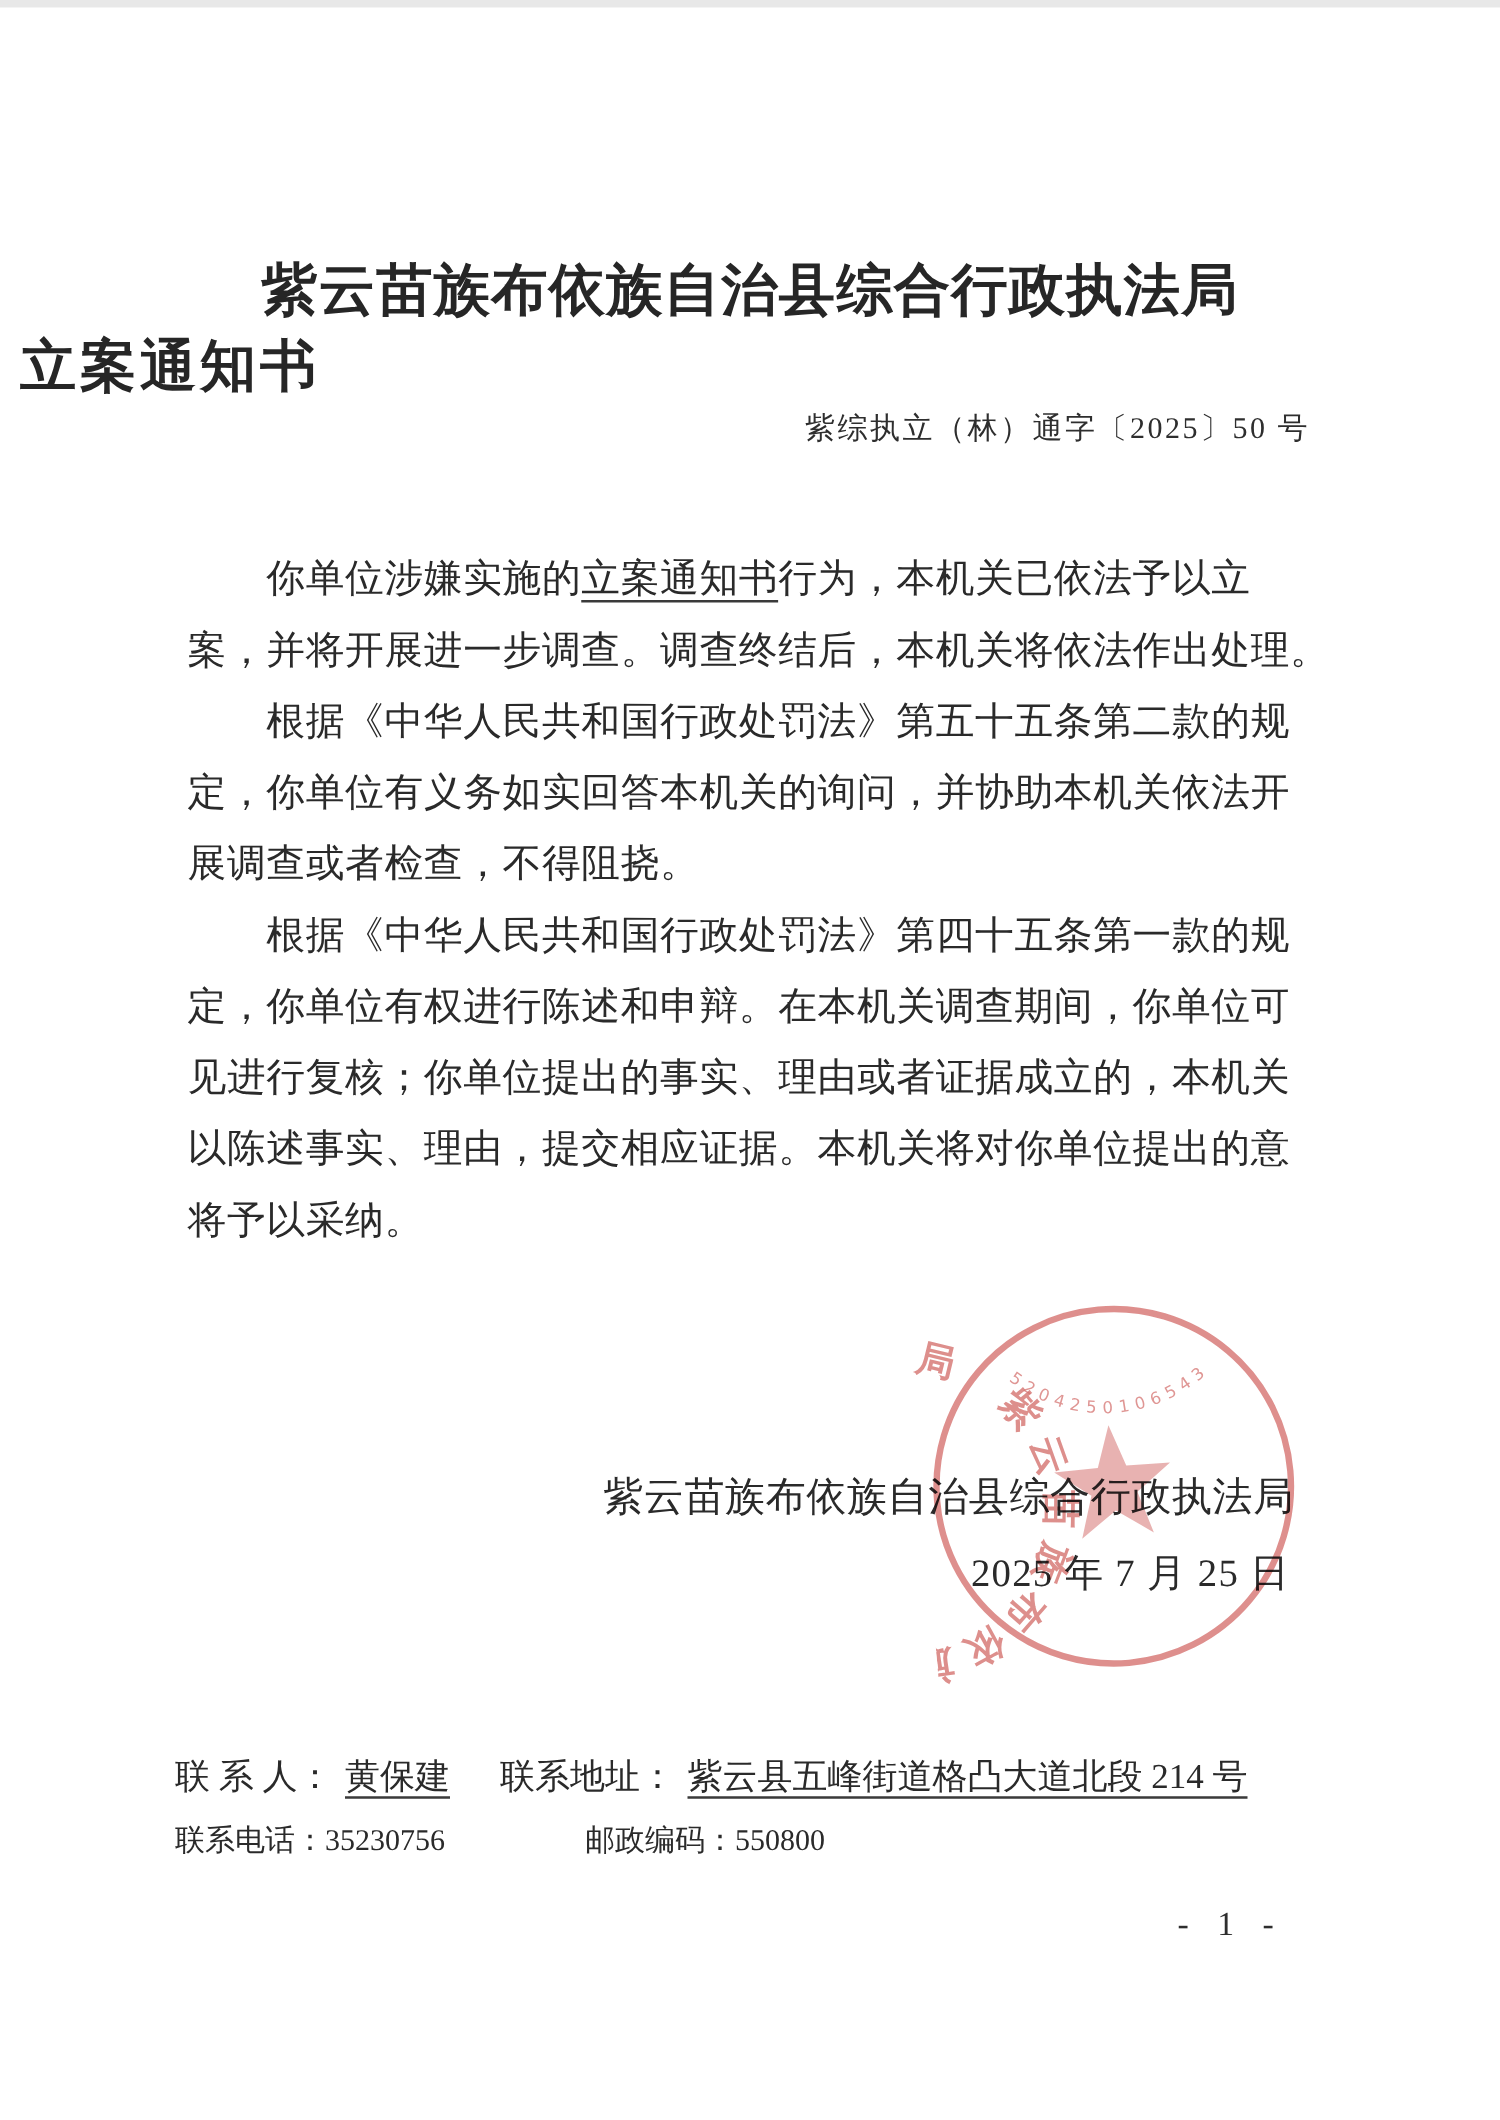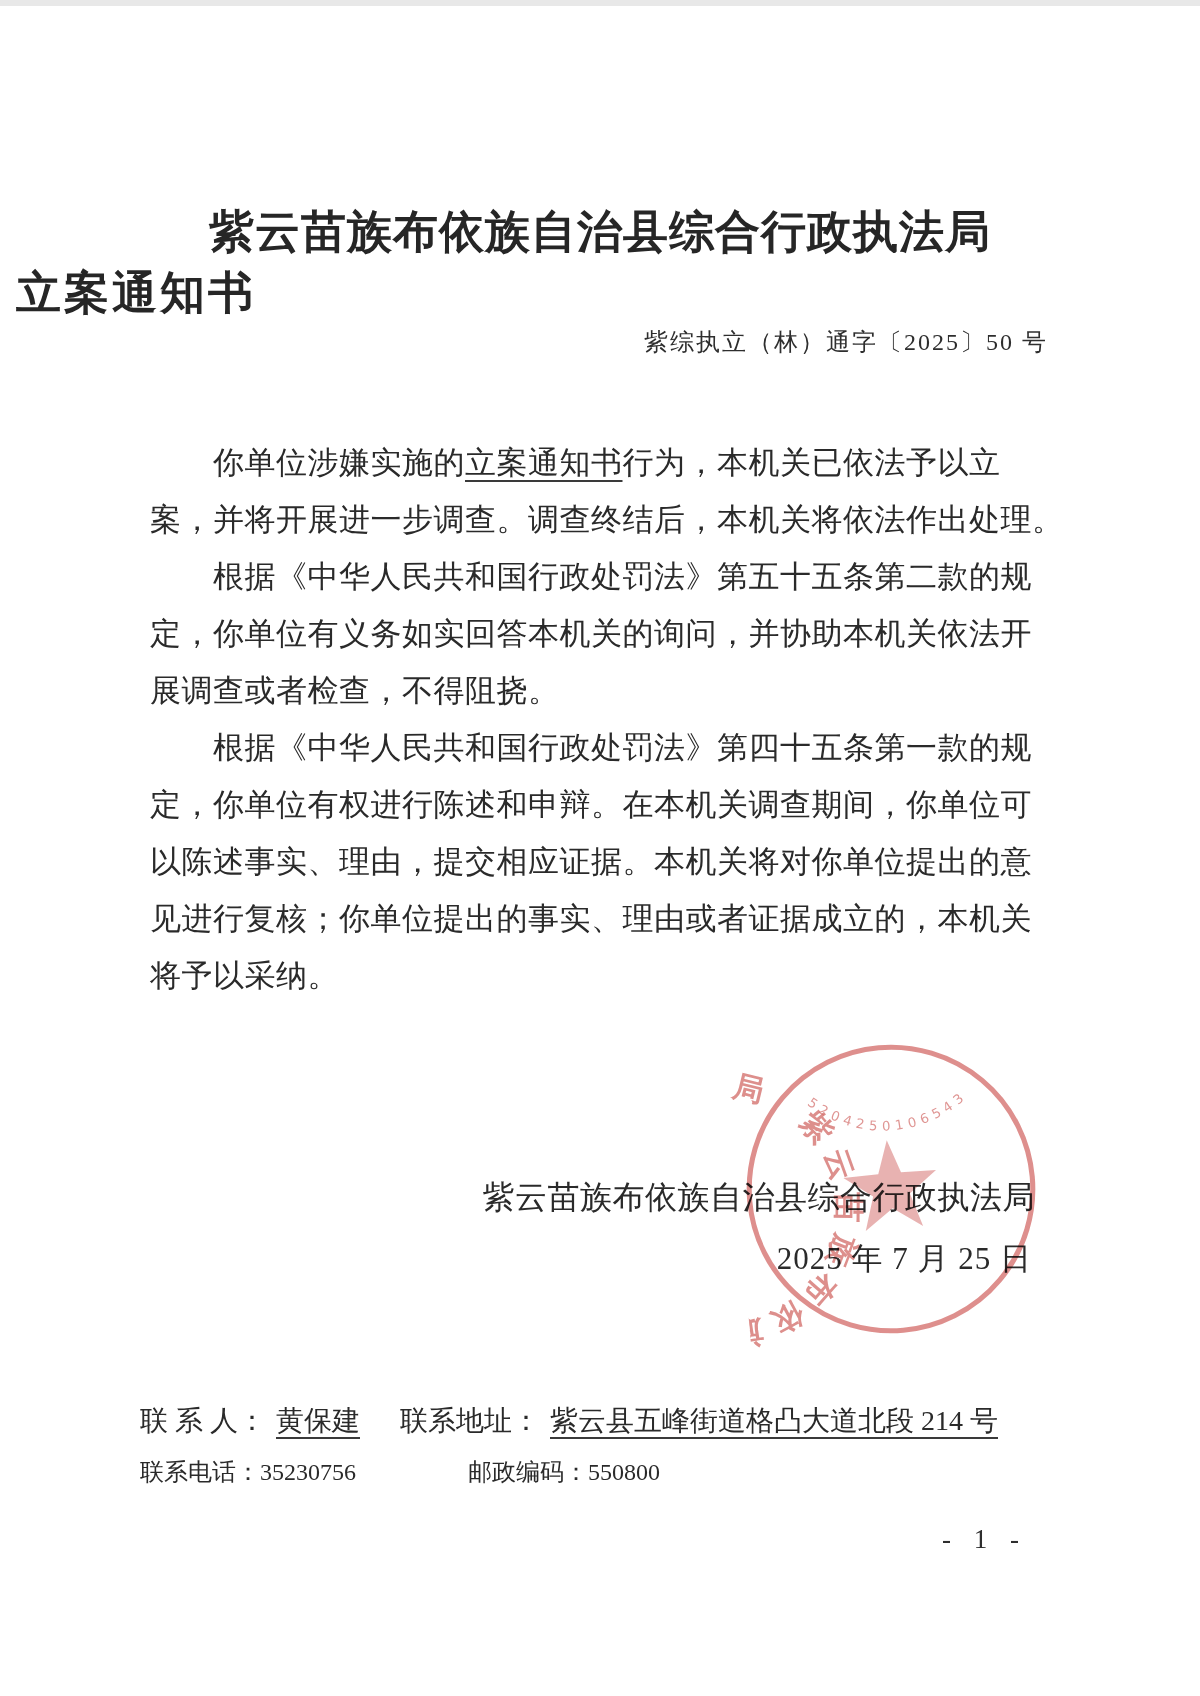--- a/index.html
+++ b/index.html
@@ -98,22 +98,22 @@
 
   <div class="body-block">
     <div>
         <div class="bline"><span class="indent"></span><span>你单位涉嫌实施的</span><span class="u">立案通知书</span><span>行为，本机关已依法予以立</span></div>
         <div class="bline"><span>案，并将开展进一步调查。调查终结后，本机关将依法作出处理。</span></div>
         <div class="bline"><span class="indent"></span><span>根据《中华人民共和国行政处罚法》第五十五条第二款的规</span></div>
         <div class="bline"><span>定，你单位有义务如实回答本机关的询问，并协助本机关依法开</span></div>
         <div class="bline"><span>展调查或者检查，不得阻挠。</span></div>
         <div class="bline"><span class="indent"></span><span>根据《中华人民共和国行政处罚法》第四十五条第一款的规</span></div>
         <div class="bline"><span>定，你单位有权进行陈述和申辩。在本机关调查期间，你单位可</span></div>
+        <div class="bline"><span>见进行复核；你单位提出的事实、理由或者证据成立的，本机关</span></div>
         <div class="bline"><span>以陈述事实、理由，提交相应证据。本机关将对你单位提出的意</span></div>
-        <div class="bline"><span>见进行复核；你单位提出的事实、理由或者证据成立的，本机关</span></div>
         <div class="bline"><span>将予以采纳。</span></div>
       </div>
   </div>
 
   <div class="sig-org">紫云苗族布依族自治县综合行政执法局</div>
   <div class="sig-date">2025 年 7 月 25 日</div>
 
   <svg class="seal" viewBox="0 0 300 300" xmlns="http://www.w3.org/2000/svg">
     <defs>
       <path id="sealRing" d="M 64.2,78 A 112,112 0 1 1 64.1,77.9"></path>

